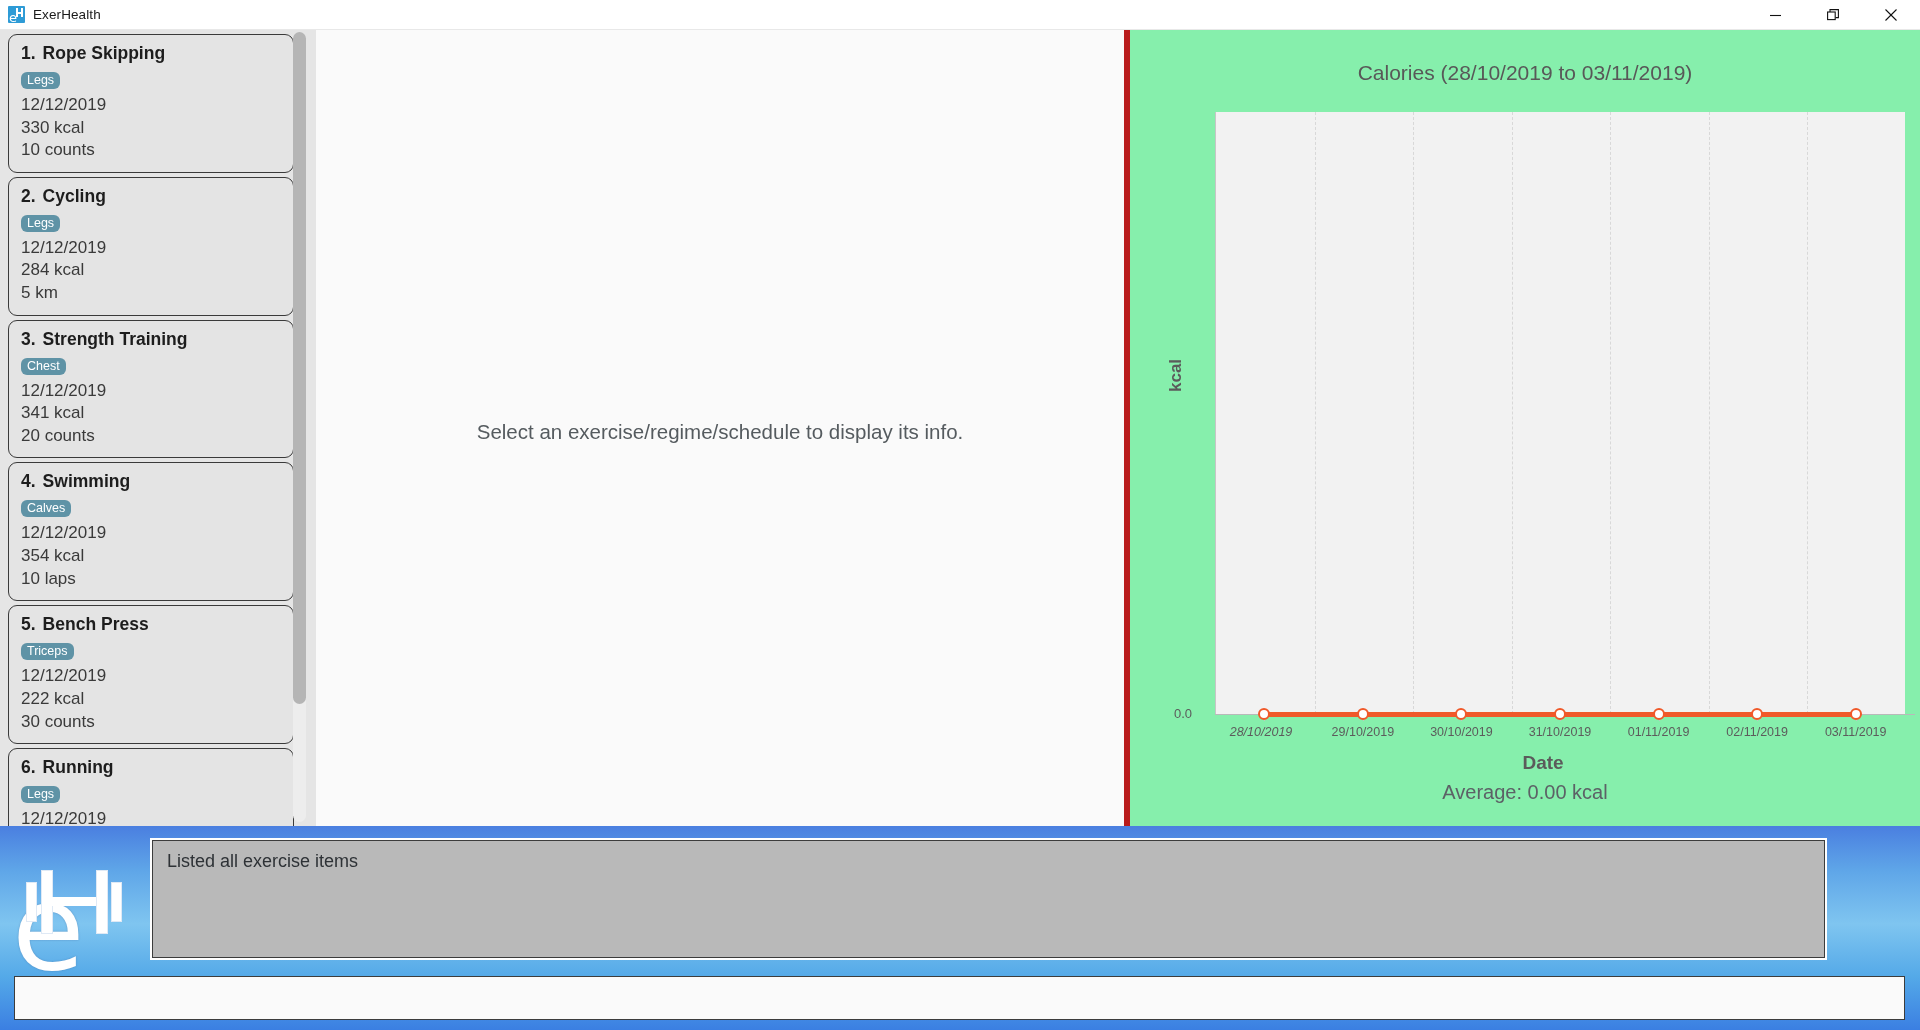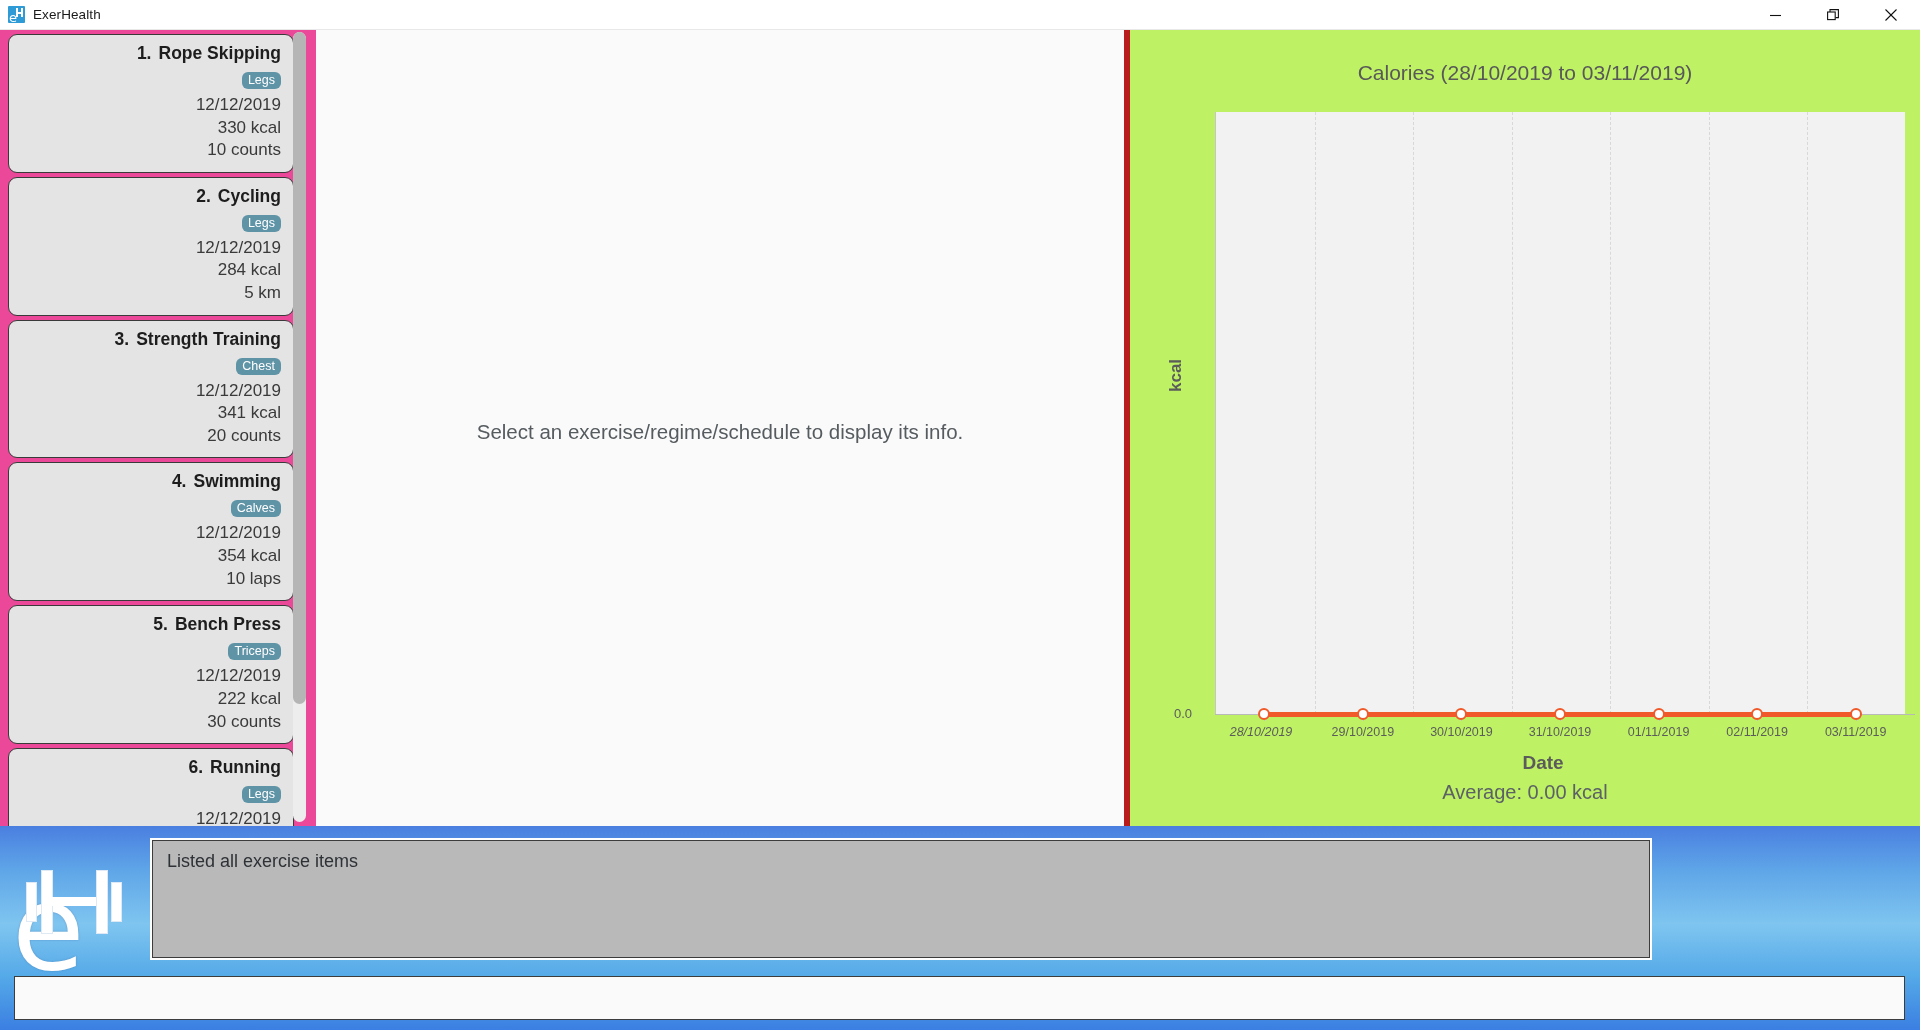--- a/index.html
+++ b/index.html
@@ -50,24 +50,23 @@
     position: absolute; top: 30px; left: 0;
     width: 1920px; height: 796px;
     background: #fafafa;
     display: flex;
   }
 
   
   .list-panel {
     width: 316px; height: 100%;
     position: relative;
-    background: #ec4899;
+    background: #e5e5e5;
     overflow: hidden;
     flex: 0 0 316px;
-    text-align: right;
   }
   .list-inner {
     position: absolute; top: 0; left: 0;
     width: 300px;
     padding: 4px 6px 0 8px;
   }
   .ex-card {
     background: #e4e4e4;
     border: 1.6px solid #3a3a3a;
     border-radius: 9px;
@@ -118,21 +117,21 @@
     margin-top: 390px;
     font-size: 20.5px;
     color: #555b5f;
     white-space: nowrap;
   }
 
   
   .chart-panel {
     width: 790px; flex: 0 0 790px;
     position: relative;
-    background: #bef264;
+    background: #86efac;
   }
   .chart-title {
     text-align: center;
     font-size: 21px;
     color: #585858;
     padding-top: 31px;
   }
   .chart-area {
     position: absolute;
     left: 36px; top: 72px;
@@ -233,21 +232,21 @@
     position: absolute;
     left: 2px; top: 35px;
     font-size: 118px; line-height: 118px;
     color: #ffffff;
     font-family: "DejaVu Sans", sans-serif;
     text-shadow: 0 0 2px rgba(60,90,140,.45);
   }
   .console-output {
     position: absolute;
     left: 152px; top: 14px;
-    width: 1498px; height: 118px;
+    width: 1673px; height: 118px;
     background: #b9b9b9;
     border: 1.5px solid #3c3c3c;
     outline: 2px solid #ffffff;
     padding: 10px 14px;
     font-size: 18px;
     color: #2e3236;
     overflow: hidden;
   }
   .console-input {
     position: absolute;

